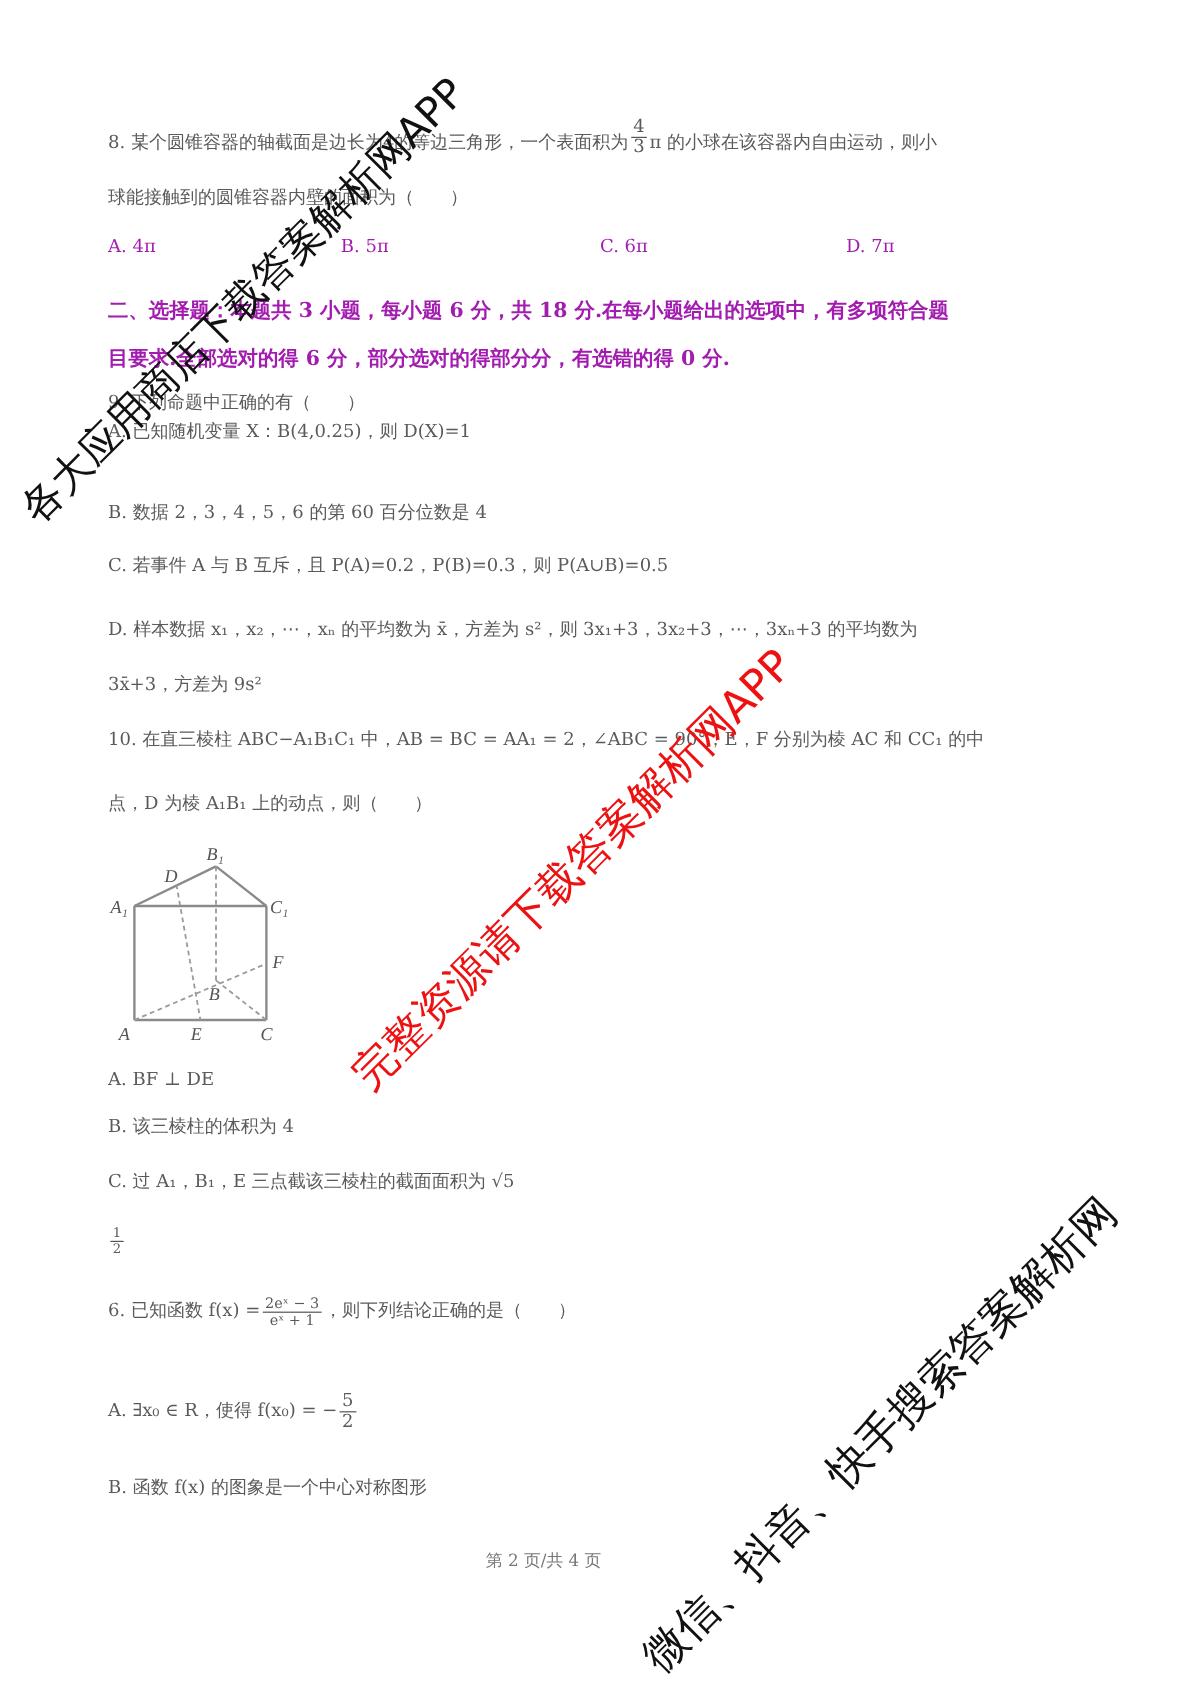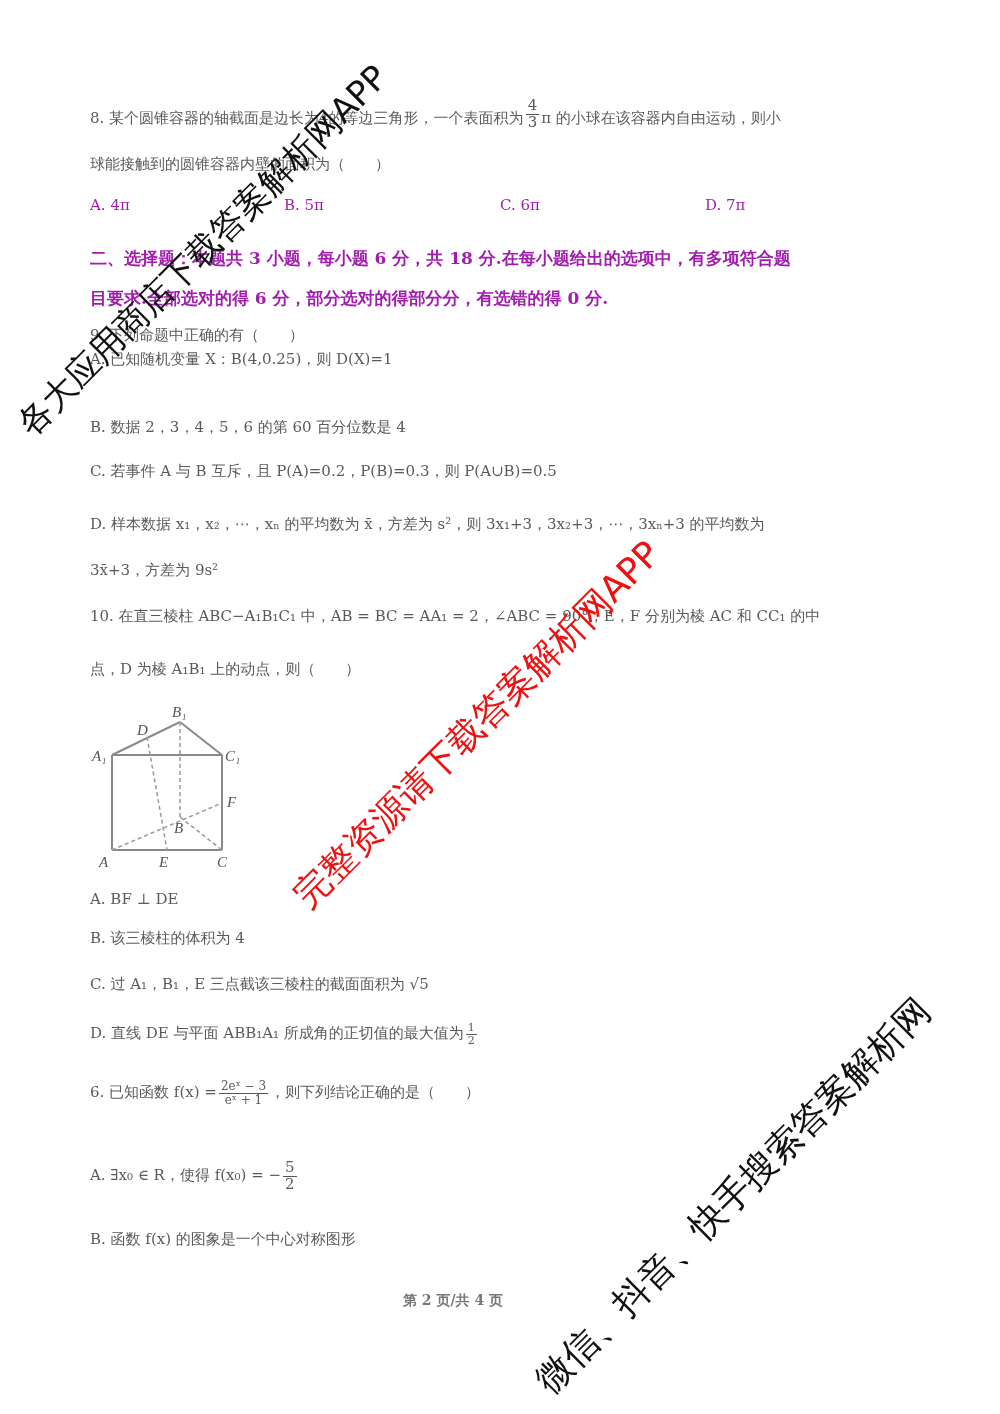--- a/index.html
+++ b/index.html
@@ -3,21 +3,21 @@
 <meta charset="utf-8">
 <style>
   html, body { margin:0; padding:0; background:#ffffff; }
   body { width:1000px; height:1414px; position:relative; overflow:hidden;
          font-family:"DejaVu Serif","Liberation Serif",serif; color:#555; }
   .line { position:absolute; left:90px; font-size:15px; white-space:nowrap; color:#5a5a5a; }
   .bold { font-weight:bold; font-size:17px; color:#a21caf; }
   .frac { display:inline-flex; flex-direction:column; align-items:center; vertical-align:middle; font-size:15px; line-height:1.05; margin:0 2px; }
   .frac .num { border-bottom:1px solid #555; padding:0 2px; }
   .opt { position:absolute; font-size:15px; color:#a21caf; }
-  .footer { position:absolute; left:0; width:906px; top:1292px; text-align:center; font-size:14px; font-weight:bold; color:#777; }
+  .footer { position:absolute; left:0; width:906px; top:1292px; text-align:center; font-size:14px; font-weight:normal; color:#777; }
   .wm { position:absolute; font-family:"DejaVu Sans","Liberation Sans",sans-serif; white-space:nowrap; transform-origin:left bottom; }
   .wm-black { color:#111; }
   .wm-red { color:#ee1111; }
   svg text { font-family:"Liberation Serif","DejaVu Serif",serif; font-style:italic; fill:#555; }
 </style>
 </head>
 <body>
 
 <div class="line" style="top:108px;">
   <span>8. 某个圆锥容器的轴截面是边长为4的等边三角形，一个表面积为</span><span class="frac" style="margin-top:-10px;">
@@ -67,21 +67,21 @@
   <text x="89" y="138" font-size="15">B</text>
   <text x="14" y="172" font-size="15">A</text>
   <text x="74" y="172" font-size="15">E</text>
   <text x="132" y="172" font-size="15">C</text>
 </svg>
 
 <div class="line" style="top:890px;">A. BF ⊥ DE</div>
 <div class="line" style="top:929px;">B. 该三棱柱的体积为 4</div>
 <div class="line" style="top:975px;">C. 过 A₁，B₁，E 三点截该三棱柱的截面面积为 √5</div>
 <div class="line" style="top:1022px;">
-  <span>D. 直线 DE 与平面 ABB₁A₁ 所成角的正切值的最大值为</span><span class="frac" style="font-size:11px;">
+  <span class="frac" style="font-size:11px;">
       <span class="num">1</span>
       <span>2</span>
     </span>
 </div>
 
 <div class="line" style="top:1080px;">
   <span>6. 已知函数 f(x) =</span><span class="frac" style="font-size:12px;">
       <span class="num">2eˣ − 3</span>
       <span>eˣ + 1</span>
     </span><span>，则下列结论正确的是（　　）</span>

